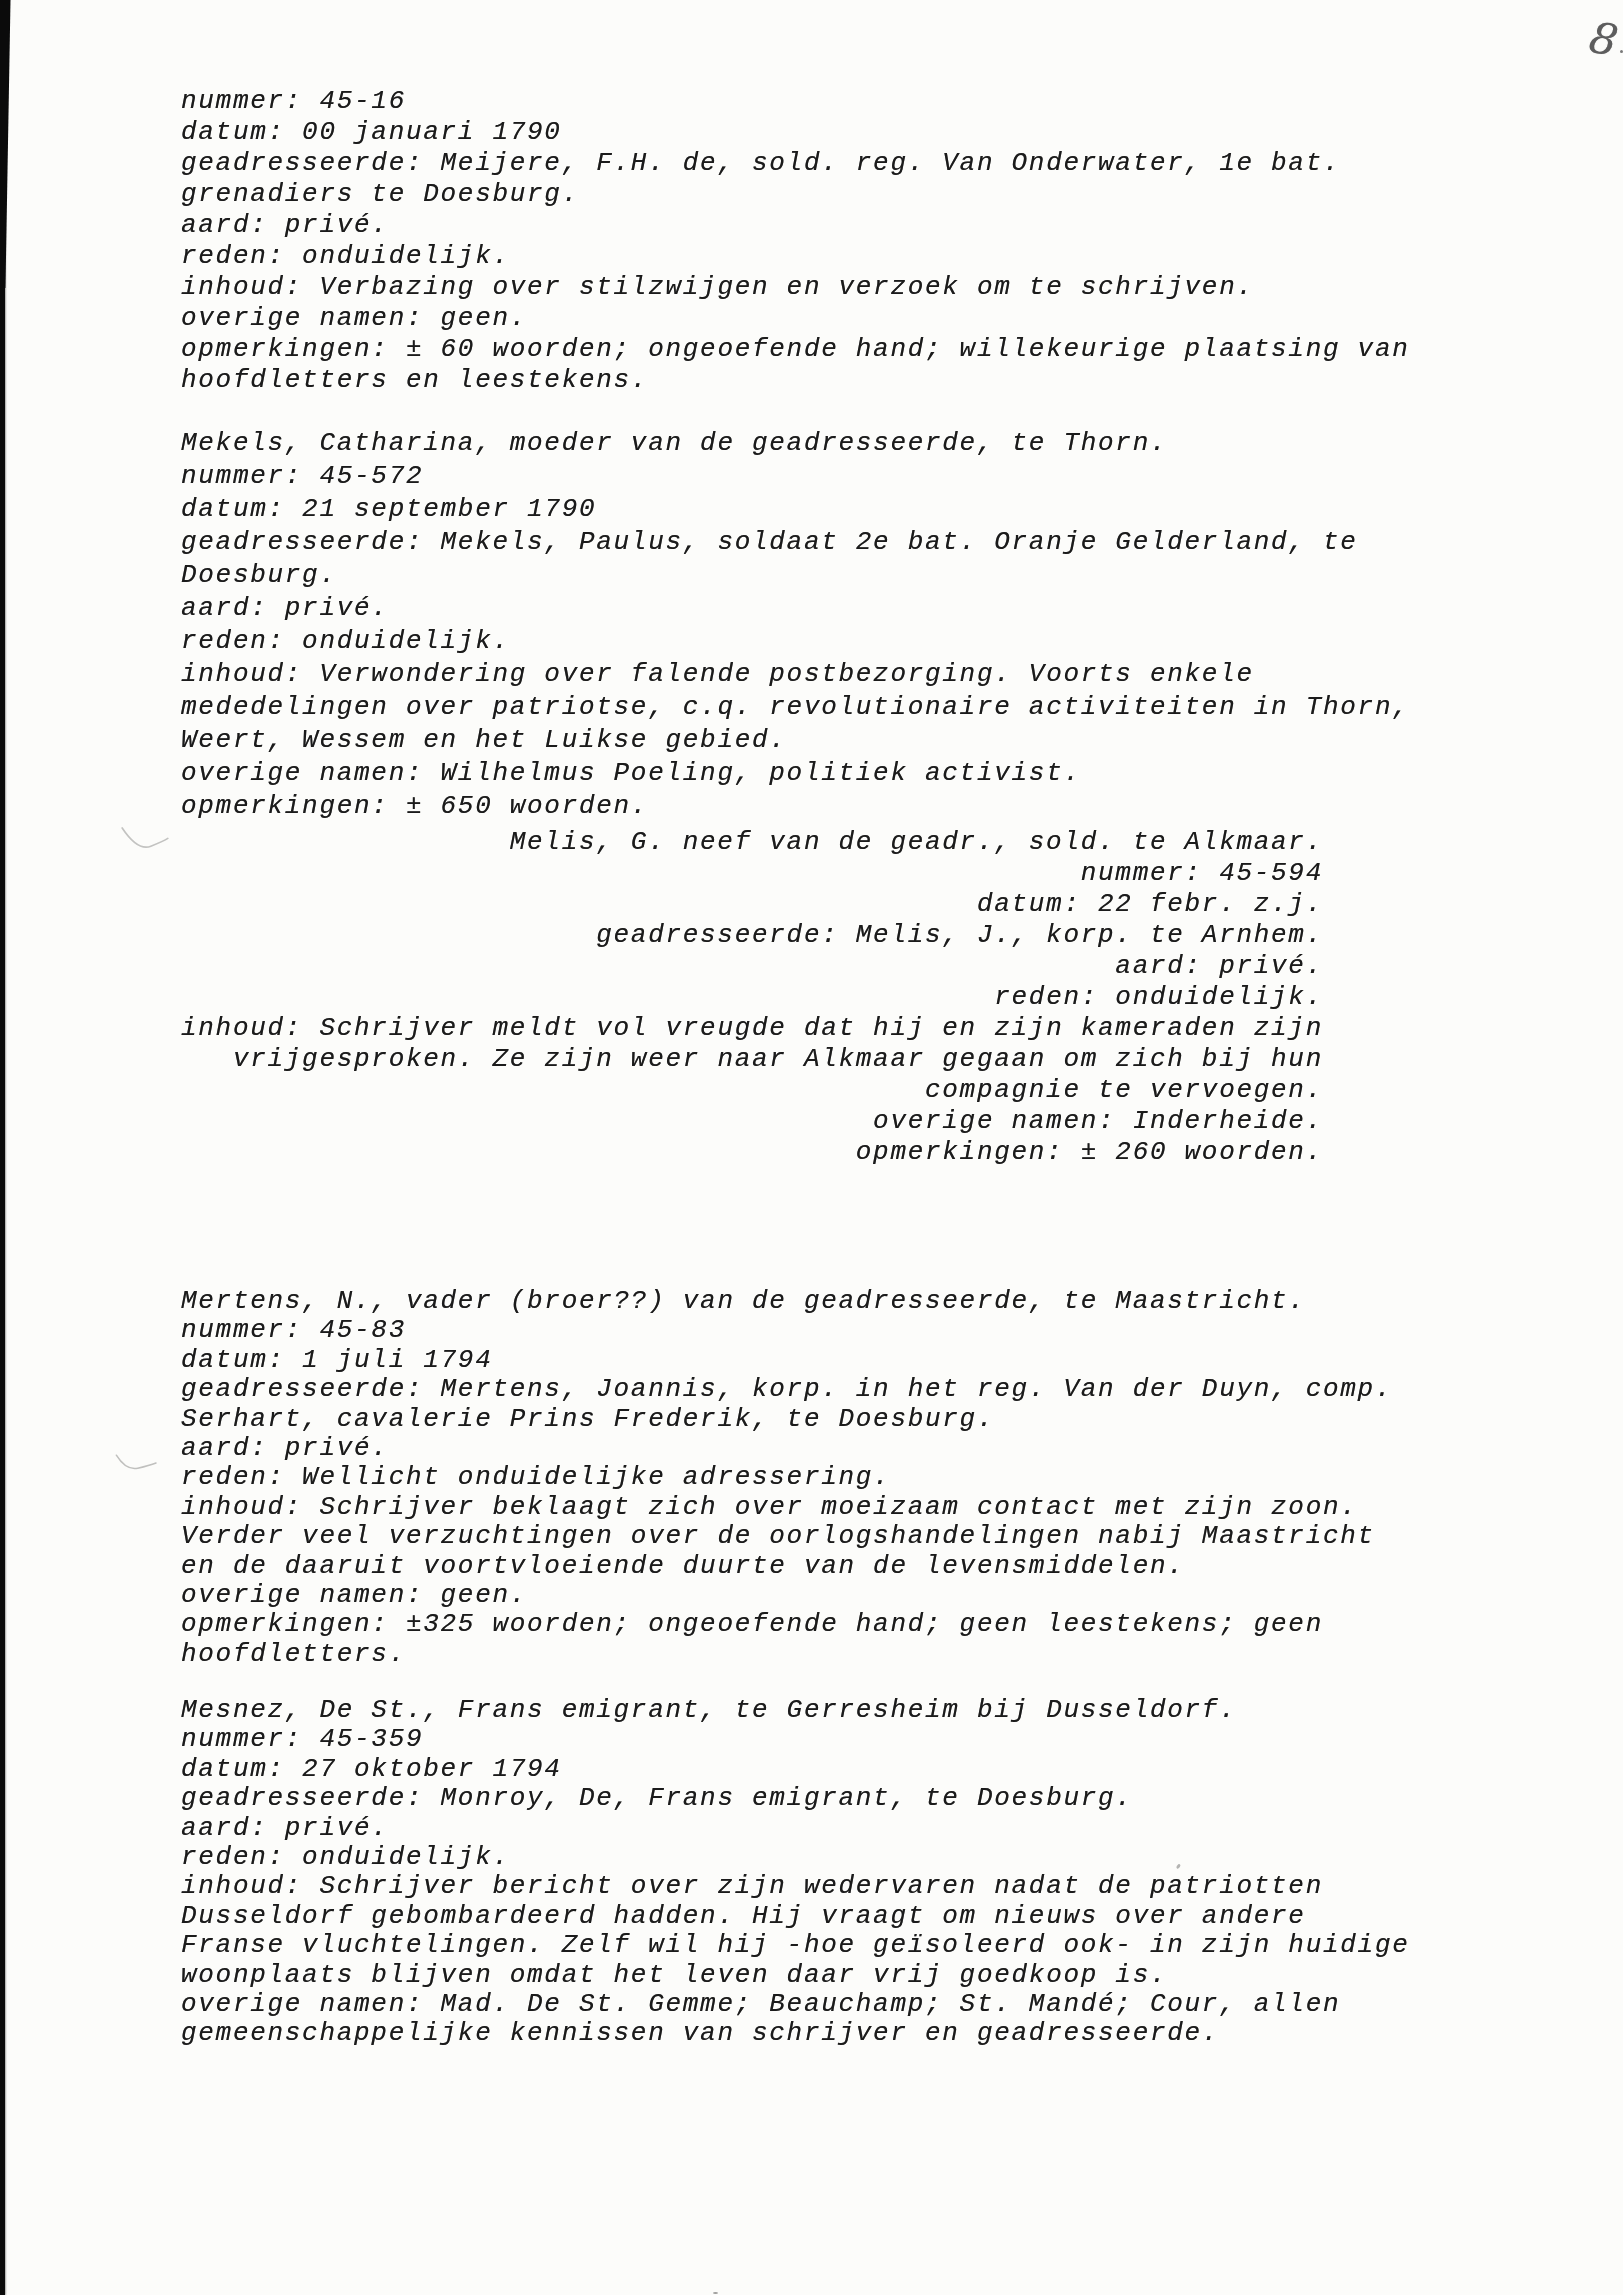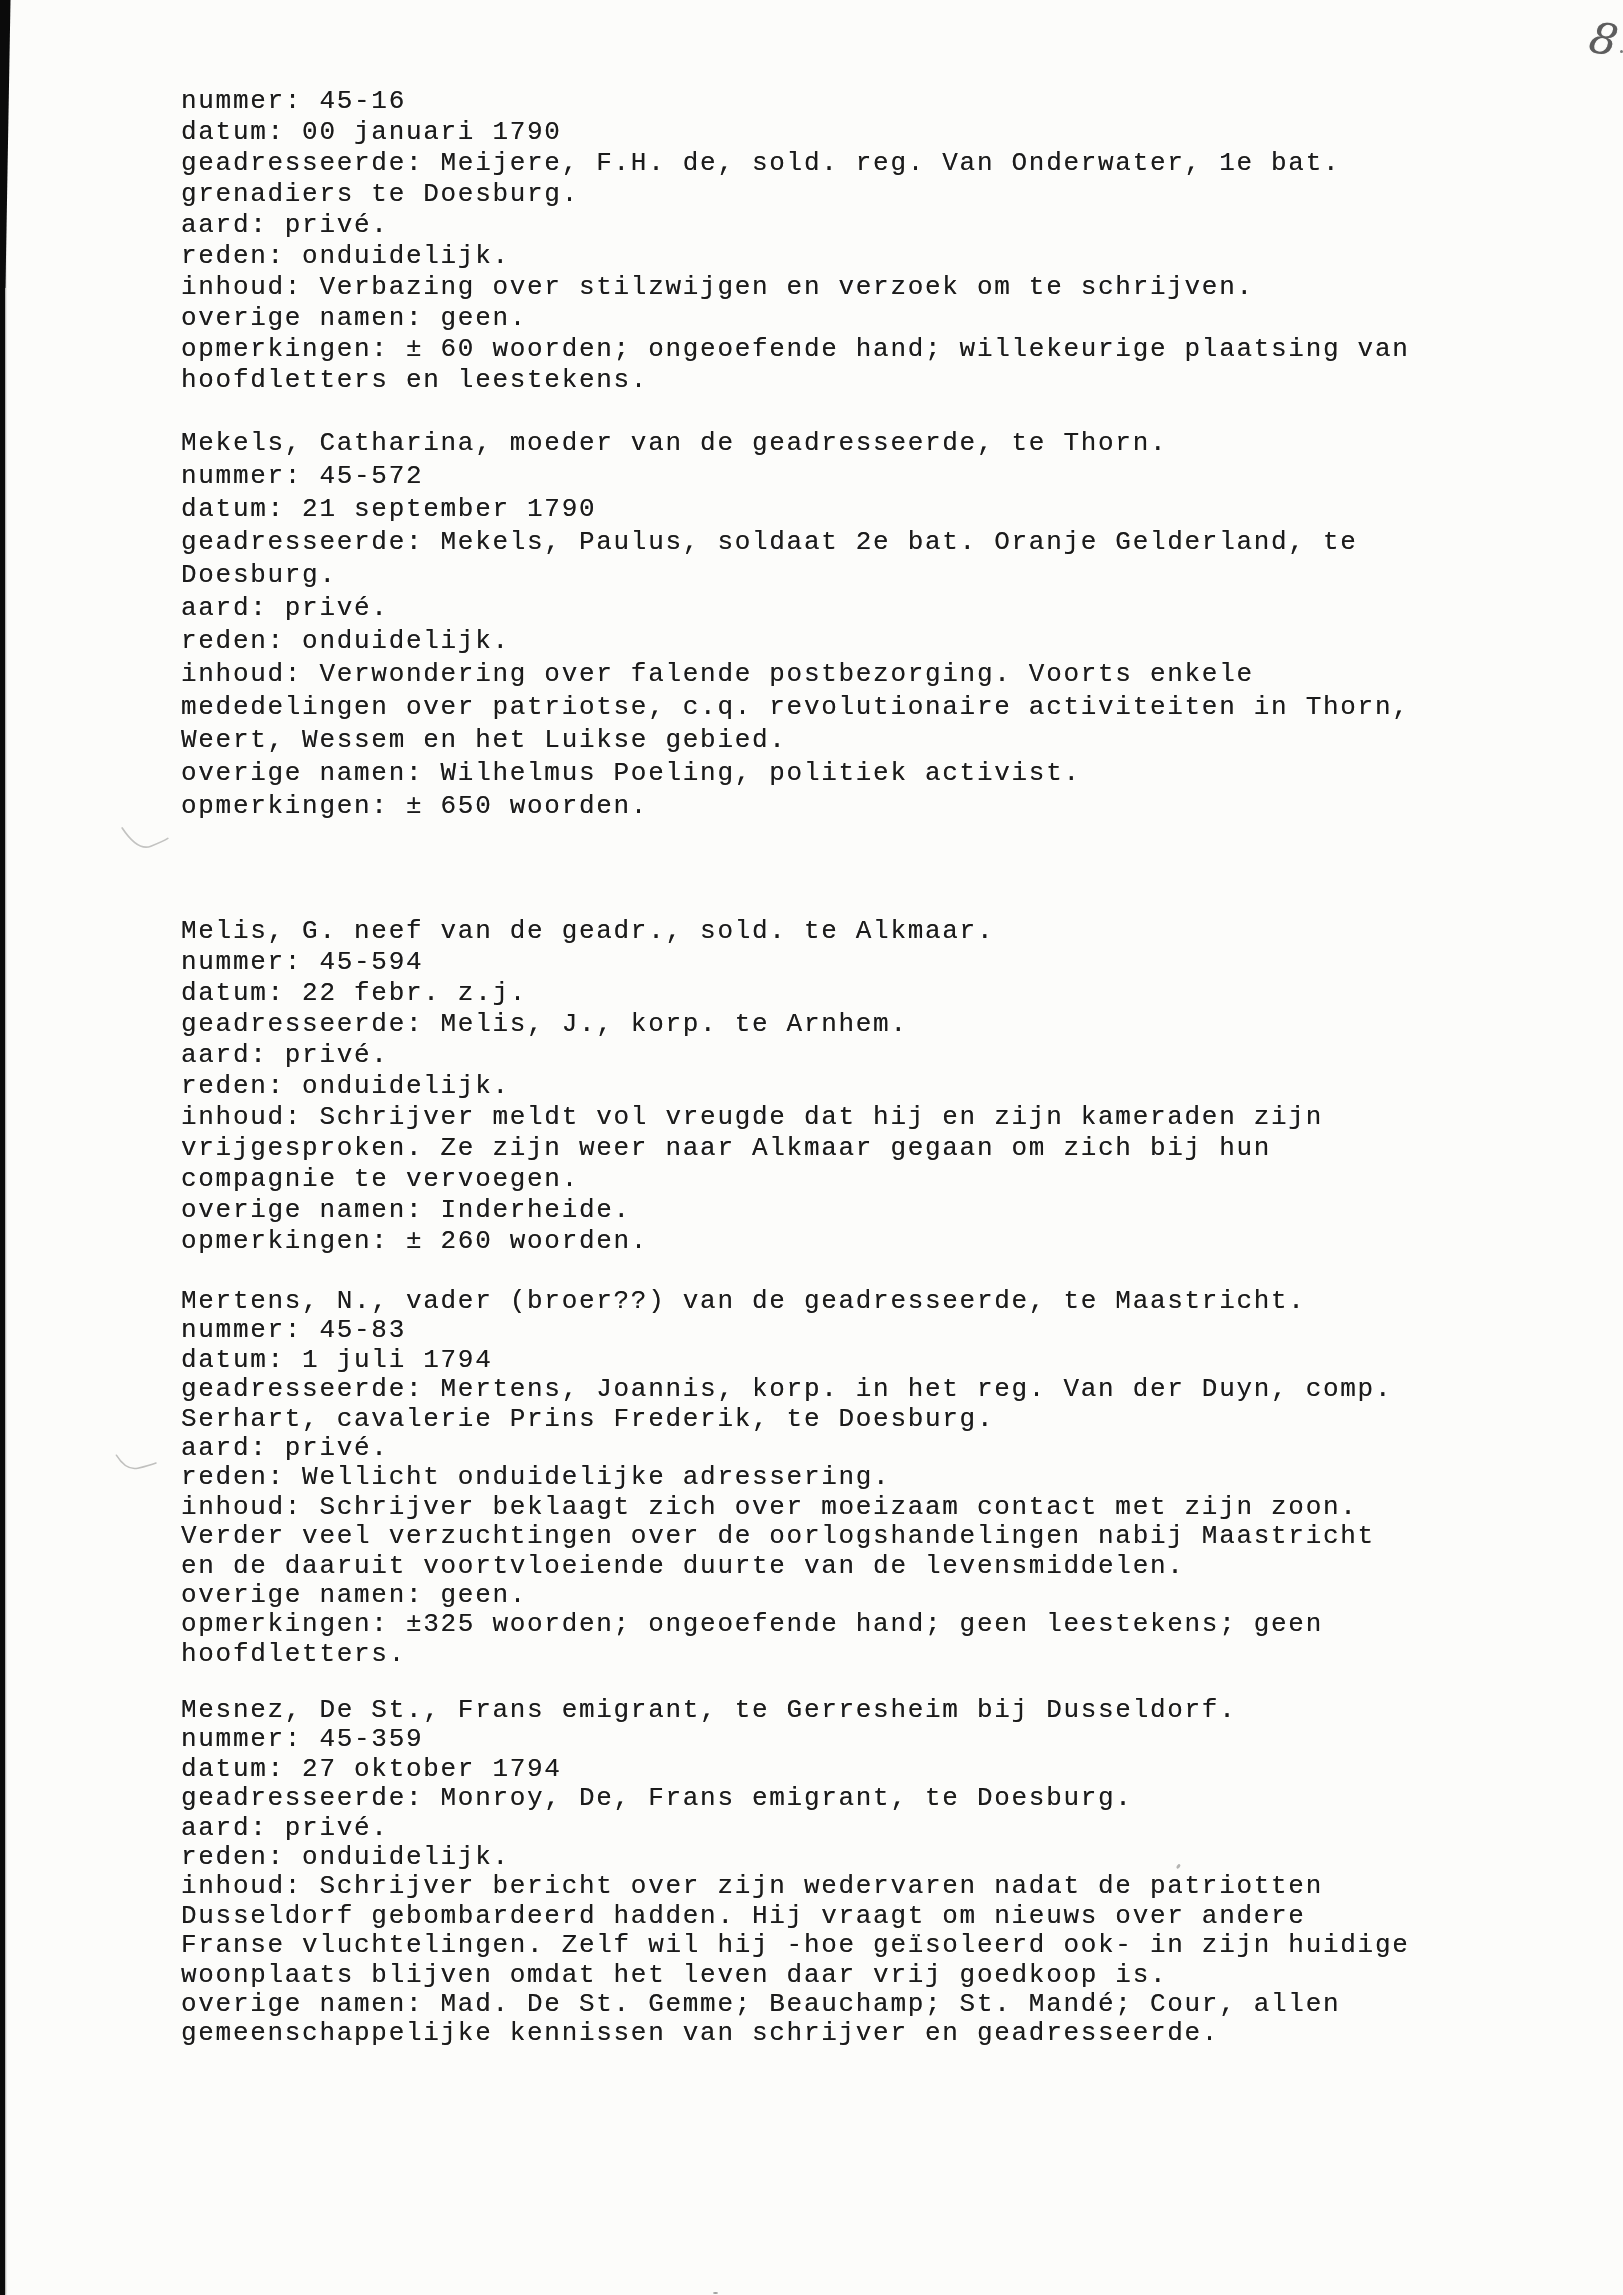--- a/index.html
+++ b/index.html
@@ -35,24 +35,24 @@
   .record {
     position: absolute;
     left: 181px;
     white-space: pre;
     font-size: 26px;
     letter-spacing: 1.7px;
     text-shadow: 0 0 0.5px rgba(10,10,10,0.55);
   }
   .r1 { top: 86px;  line-height: 31px; }
   .r2 { top: 427px;  line-height: 33px; }
-  .r3 { top: 916px; line-height: 31px; }
+  .r3 { top: 827px; line-height: 31px; text-align: right; }
   .r4 { top: 1255px; line-height: 29.4px; margin-top: 32px; }
   .r5 { top: 1696px; line-height: 29.4px; }
-  .line { height: inherit; }
+  .line { height: inherit; font-style: italic; }
   
   .pagenum {
     position: absolute;
     left: 1590px; top: 14.4px;
     font-family: "DejaVu Serif", serif;
     font-style: italic;
     font-size: 43px;
     font-weight: 400;
     color: #5d5d5d;
     transform: rotate(12deg);

